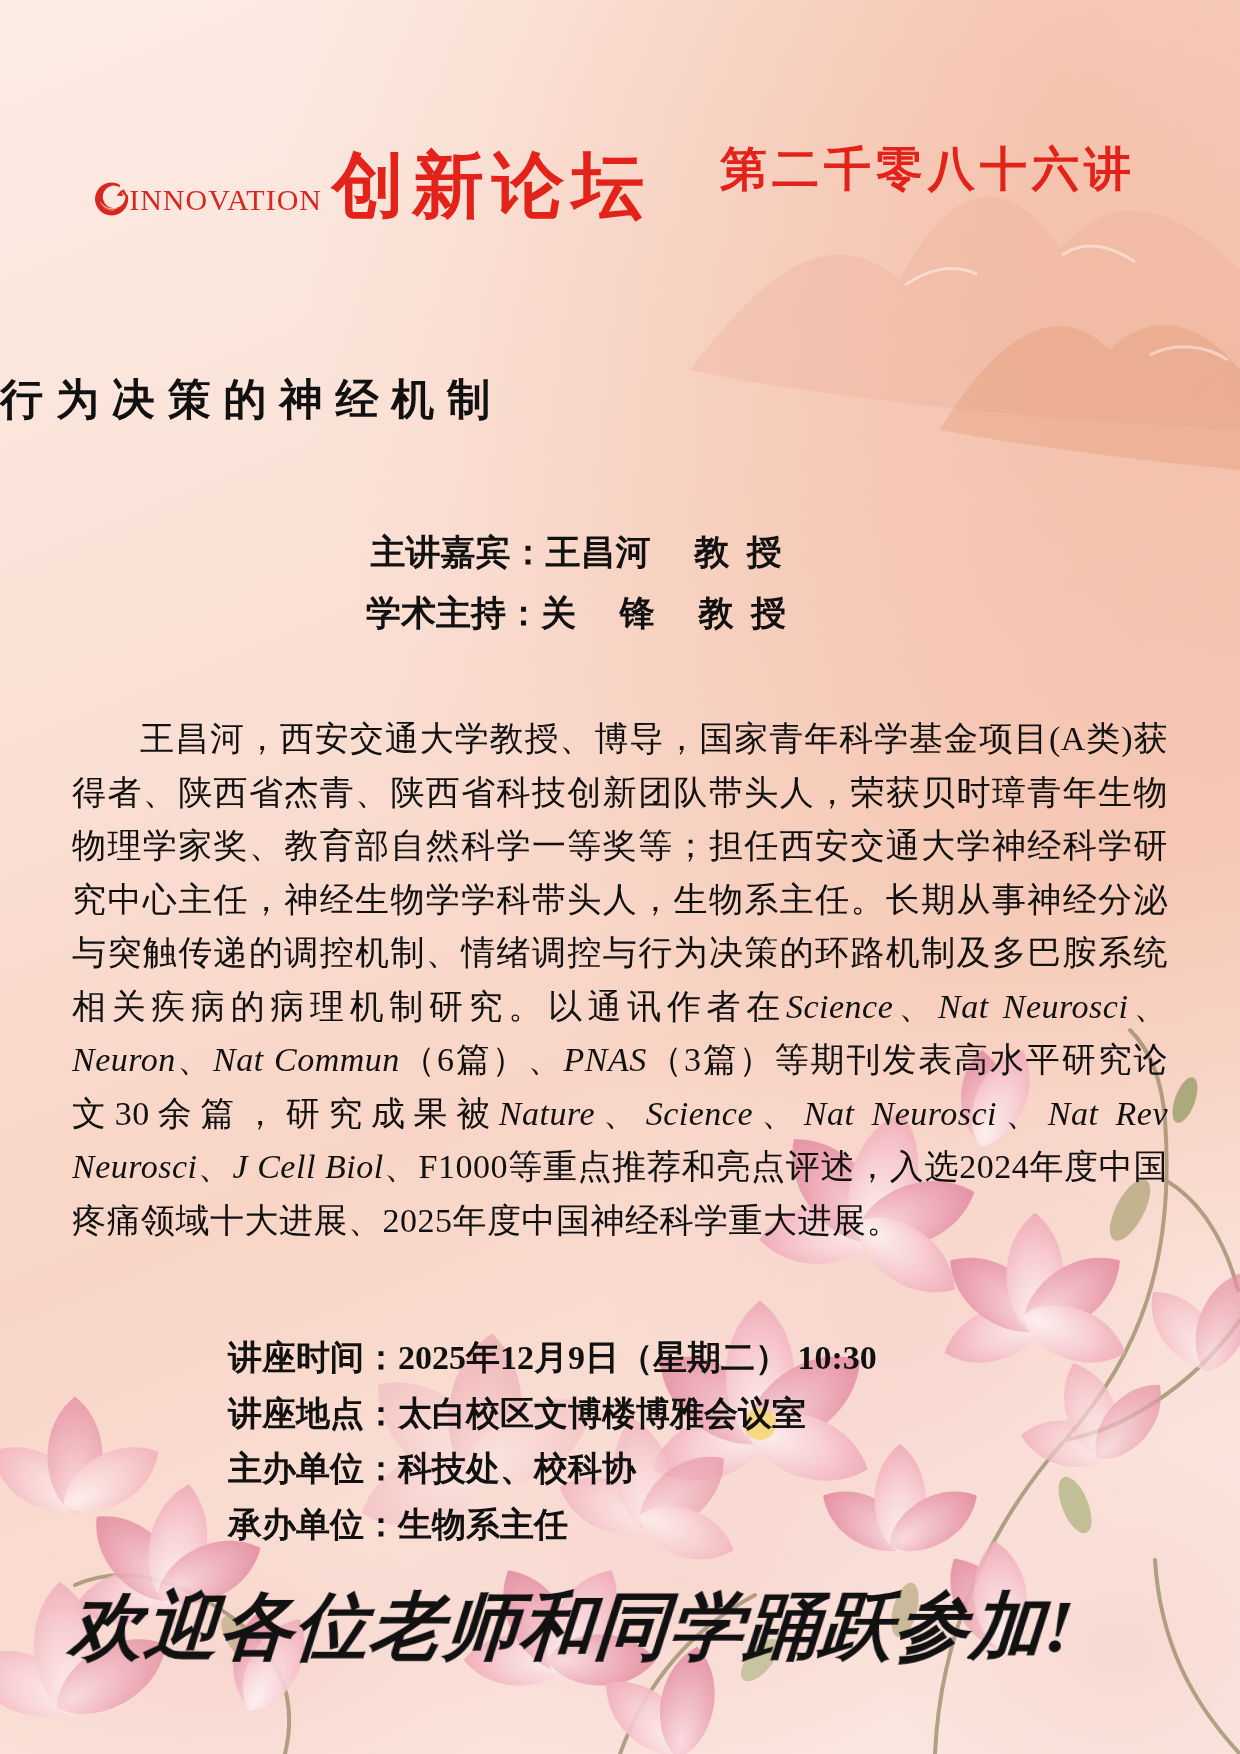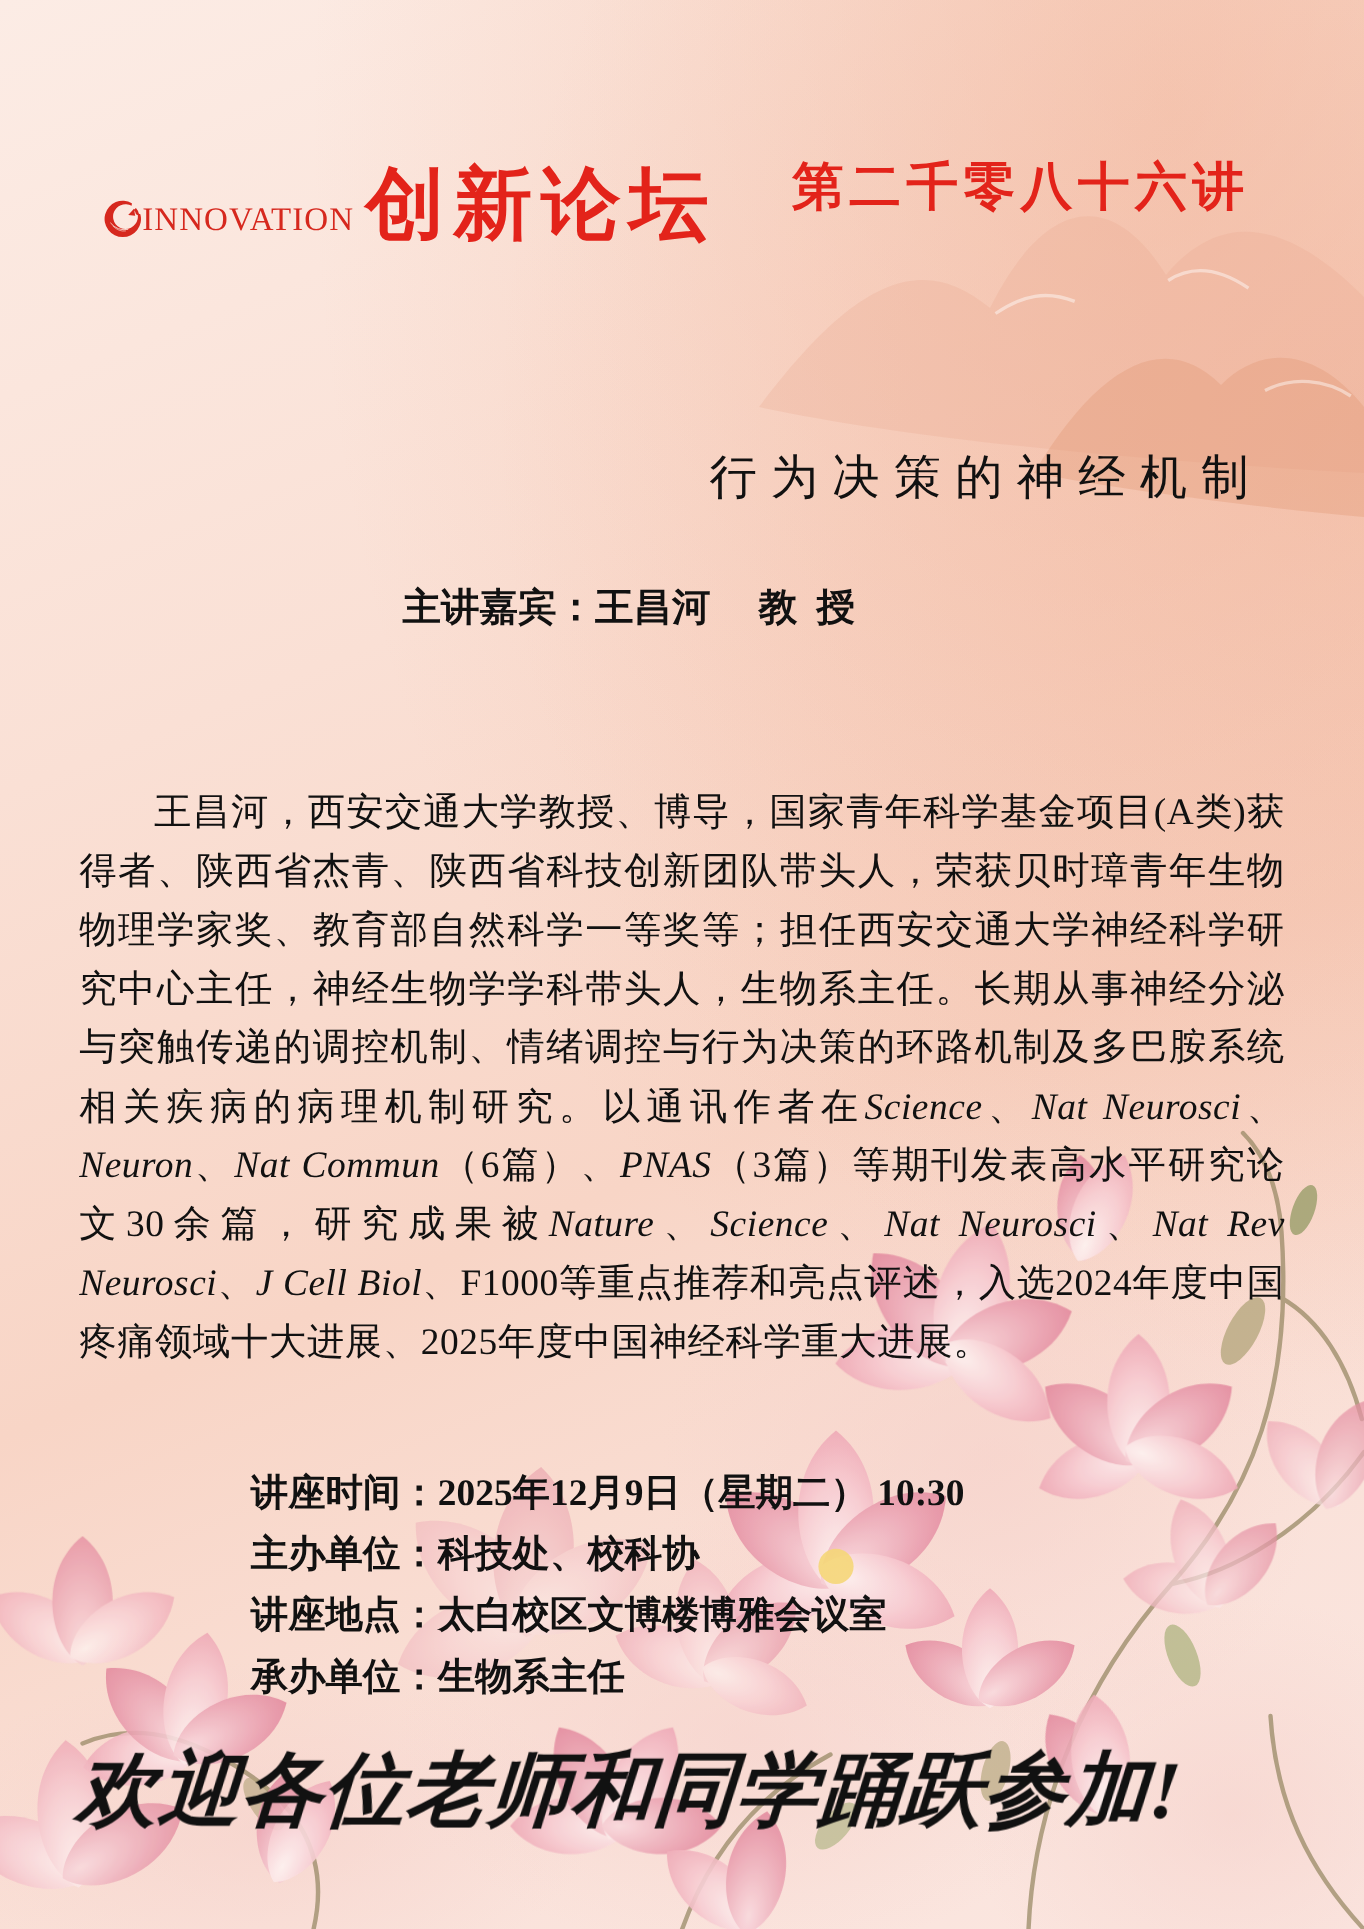--- a/index.html
+++ b/index.html
@@ -28,22 +28,22 @@
     position:absolute;left:332px;top:138px;right:40px;
     display:flex;align-items:flex-start;gap:44px;white-space:nowrap;
     color:var(--accent-red,#e3231a);
     font-family:"Liberation Sans","DejaVu Sans",sans-serif;
   }
   .forum-title{font-size:72px;font-weight:700;letter-spacing:8px;}
   .lecture-no{font-size:47px;font-weight:600;letter-spacing:5px;margin-left:24px;}
 
   
   .main-title{
-    position:absolute;top:405px;left:0;right:92px;text-align:right;
-    font-size:43px;font-weight:400;letter-spacing:.30em;white-space:nowrap;
+    position:absolute;top:371px;left:0;right:92px;text-align:left;
+    font-size:43px;font-weight:700;letter-spacing:.30em;white-space:nowrap;
   }
   .guests{position:absolute;left:366px;top:522px;font-size:35px;font-weight:600;line-height:61px;}
   .guest-line{white-space:pre;text-align:center;}
 
   
   .bio{
     position:absolute;left:72px;top:678px;width:1096px;
     font-size:34px;line-height:53.5px;text-align:justify;
     text-indent:2em;letter-spacing:.5px;font-weight:500;
   }
@@ -217,26 +217,27 @@
 
   <div class="title-row">
     <span class="forum-title">创新论坛</span>
     <span class="lecture-no">第二千零八十六讲</span>
   </div>
 
   <div class="main-title">行为决策的神经机制</div>
 
   <div class="guests">
     <div class="guest-line">主讲嘉宾：王昌河　 教  授</div>
+    <div class="guest-line">学术主持：关　 锋　 教  授</div>
   </div>
 
   <p class="bio"><span>王昌河，西安交通大学教授、博导，国家青年科学基金项目(A类)获得者、陕西省杰青、陕西省科技创新团队带头人，荣获贝时璋青年生物物理学家奖、教育部自然科学一等奖等；担任西安交通大学神经科学研究中心主任，神经生物学学科带头人，生物系主任。长期从事神经分泌与突触传递的调控机制、情绪调控与行为决策的环路机制及多巴胺系统相关疾病的病理机制研究。以通讯作者在</span><i>Science</i><span>、</span><i>Nat Neurosci</i><span>、</span><i>Neuron</i><span>、</span><i>Nat Commun</i><span>（6篇）、</span><i>PNAS</i><span>（3篇）等期刊发表高水平研究论文30余篇，研究成果被</span><i>Nature</i><span>、</span><i>Science</i><span>、</span><i>Nat Neurosci</i><span>、</span><i>Nat Rev Neurosci</i><span>、</span><i>J Cell Biol</i><span>、F1000等重点推荐和亮点评述，入选2024年度中国疼痛领域十大进展、2025年度中国神经科学重大进展。</span></p>
 
   <div class="details">
     <div class="detail-line">讲座时间：2025年12月9日（星期二） 10:30</div>
+    <div class="detail-line">讲座地点：太白校区文博楼博雅会议室</div>
     <div class="detail-line">主办单位：科技处、校科协</div>
-    <div class="detail-line">讲座地点：太白校区文博楼博雅会议室</div>
     <div class="detail-line">承办单位：生物系主任</div>
   </div>
 
   <div class="footer">欢迎各位老师和同学踊跃参加!</div>
 
 </div>
 
 </body></html>

